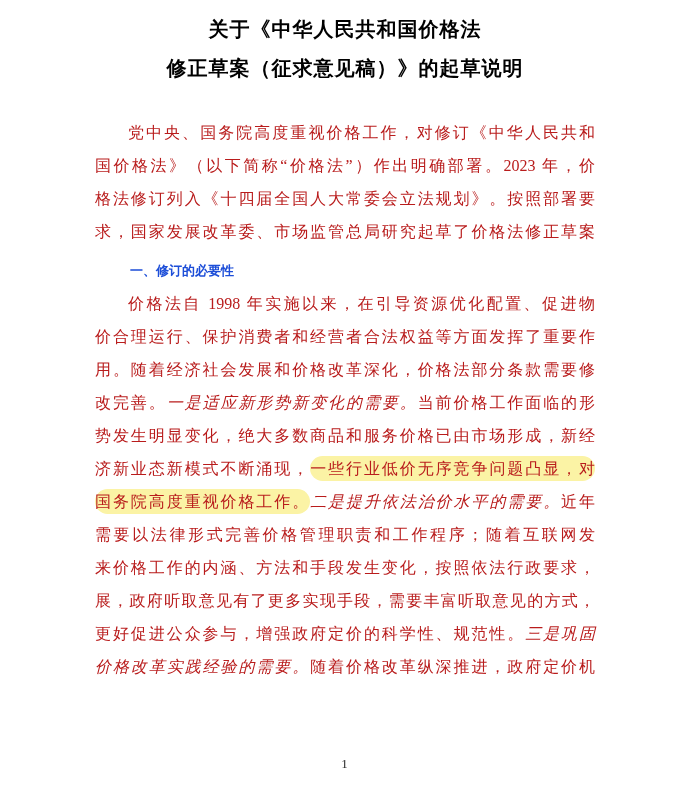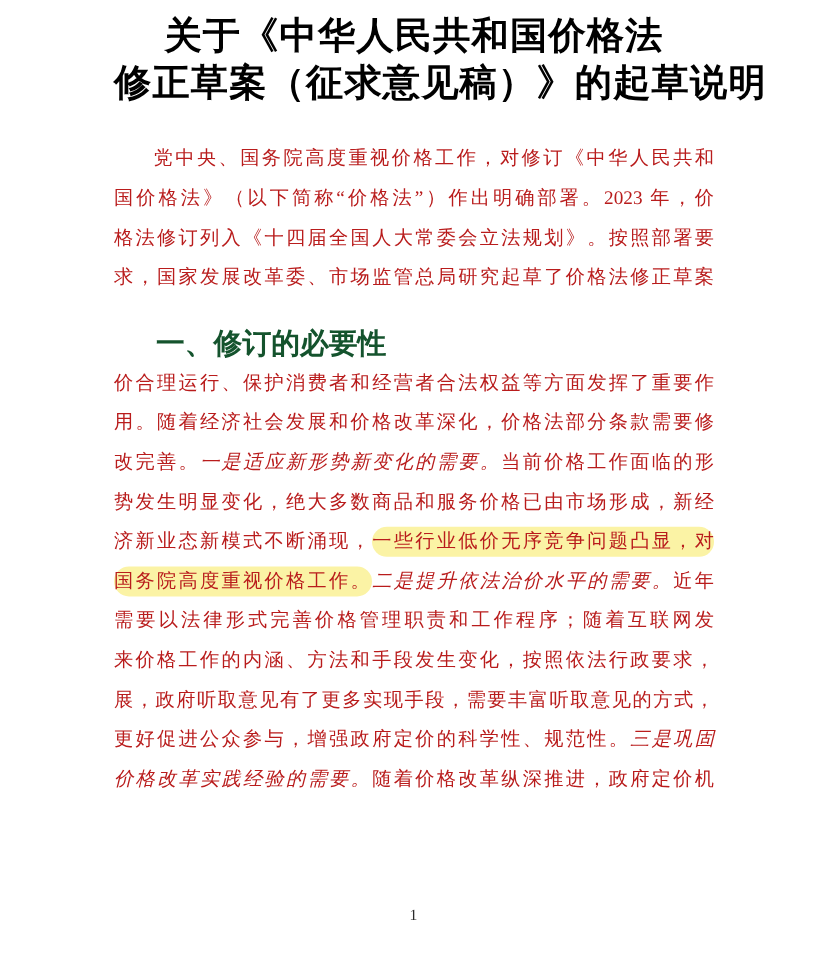--- a/index.html
+++ b/index.html
@@ -17,21 +17,21 @@
   }
   .content {
     padding: 10px 94px 0 95px; 
   }
   .title-block {
     margin-bottom: 28px;
   }
   .title-line {
     font-family: "Liberation Serif", "DejaVu Serif", serif;
     font-weight: bold;
-    font-size: 31px;
+    font-size: 20px;
     line-height: 39px;
     letter-spacing: 1px;
     text-align: center;
     color: #000000;
     white-space: nowrap;
   }
   .para {
     margin: 0;
   }
   .line {
@@ -41,25 +41,25 @@
     text-align: justify;
     text-align-last: justify;
     color: #b91c1c;
   }
   .line.indent {
     text-indent: 33px;
   }
   .heading {
     font-family: "Liberation Sans", "DejaVu Sans", sans-serif;
     font-weight: bold;
-    font-size: 24px;
+    font-size: 13px;
     line-height: 33px;
     text-indent: 35px;
-    margin-top: 22px;
-    color: #14532d;
+    margin-top: 6px;
+    color: #1d4ed8;
   }
   .seg-em {
     font-style: italic;
   }
   .seg-hl {
     background: var(--hl, #FBF3A5);
     padding: 4px 0;
     border-radius: 13px;
   }
   .footer {
@@ -88,20 +88,21 @@
 
     <div id="doc-body">
         <div class="para">
           <div class="line indent"><span class="seg-normal">党中央、国务院高度重视价格工作，对修订《中华人民共和</span></div>
           <div class="line"><span class="seg-normal">国价格法》（以下简称“价格法”）作出明确部署。2023 年，价</span></div>
           <div class="line"><span class="seg-normal">格法修订列入《十四届全国人大常委会立法规划》。按照部署要</span></div>
           <div class="line"><span class="seg-normal">求，国家发展改革委、市场监管总局研究起草了价格法修正草案</span></div>
         </div>
         <div class="heading">一、修订的必要性</div>
         <div class="para">
+          <div class="line indent"><span class="seg-normal">价格法自 1998 年实施以来，在引导资源优化配置、促进物</span></div>
           <div class="line"><span class="seg-normal">价合理运行、保护消费者和经营者合法权益等方面发挥了重要作</span></div>
           <div class="line"><span class="seg-normal">用。随着经济社会发展和价格改革深化，价格法部分条款需要修</span></div>
           <div class="line"><span class="seg-normal">改完善。</span><span class="seg-em">一是适应新形势新变化的需要。</span><span class="seg-normal">当前价格工作面临的形</span></div>
           <div class="line"><span class="seg-normal">势发生明显变化，绝大多数商品和服务价格已由市场形成，新经</span></div>
           <div class="line"><span class="seg-normal">济新业态新模式不断涌现，</span><span class="seg-hl">一些行业低价无序竞争问题凸显，对</span></div>
           <div class="line"><span class="seg-hl">国务院高度重视价格工作。</span><span class="seg-em">二是提升依法治价水平的需要。</span><span class="seg-normal">近年</span></div>
           <div class="line"><span class="seg-normal">需要以法律形式完善价格管理职责和工作程序；随着互联网发</span></div>
           <div class="line"><span class="seg-normal">来价格工作的内涵、方法和手段发生变化，按照依法行政要求，</span></div>
           <div class="line"><span class="seg-normal">展，政府听取意见有了更多实现手段，需要丰富听取意见的方式，</span></div>
           <div class="line"><span class="seg-normal">更好促进公众参与，增强政府定价的科学性、规范性。</span><span class="seg-em">三是巩固</span></div>

